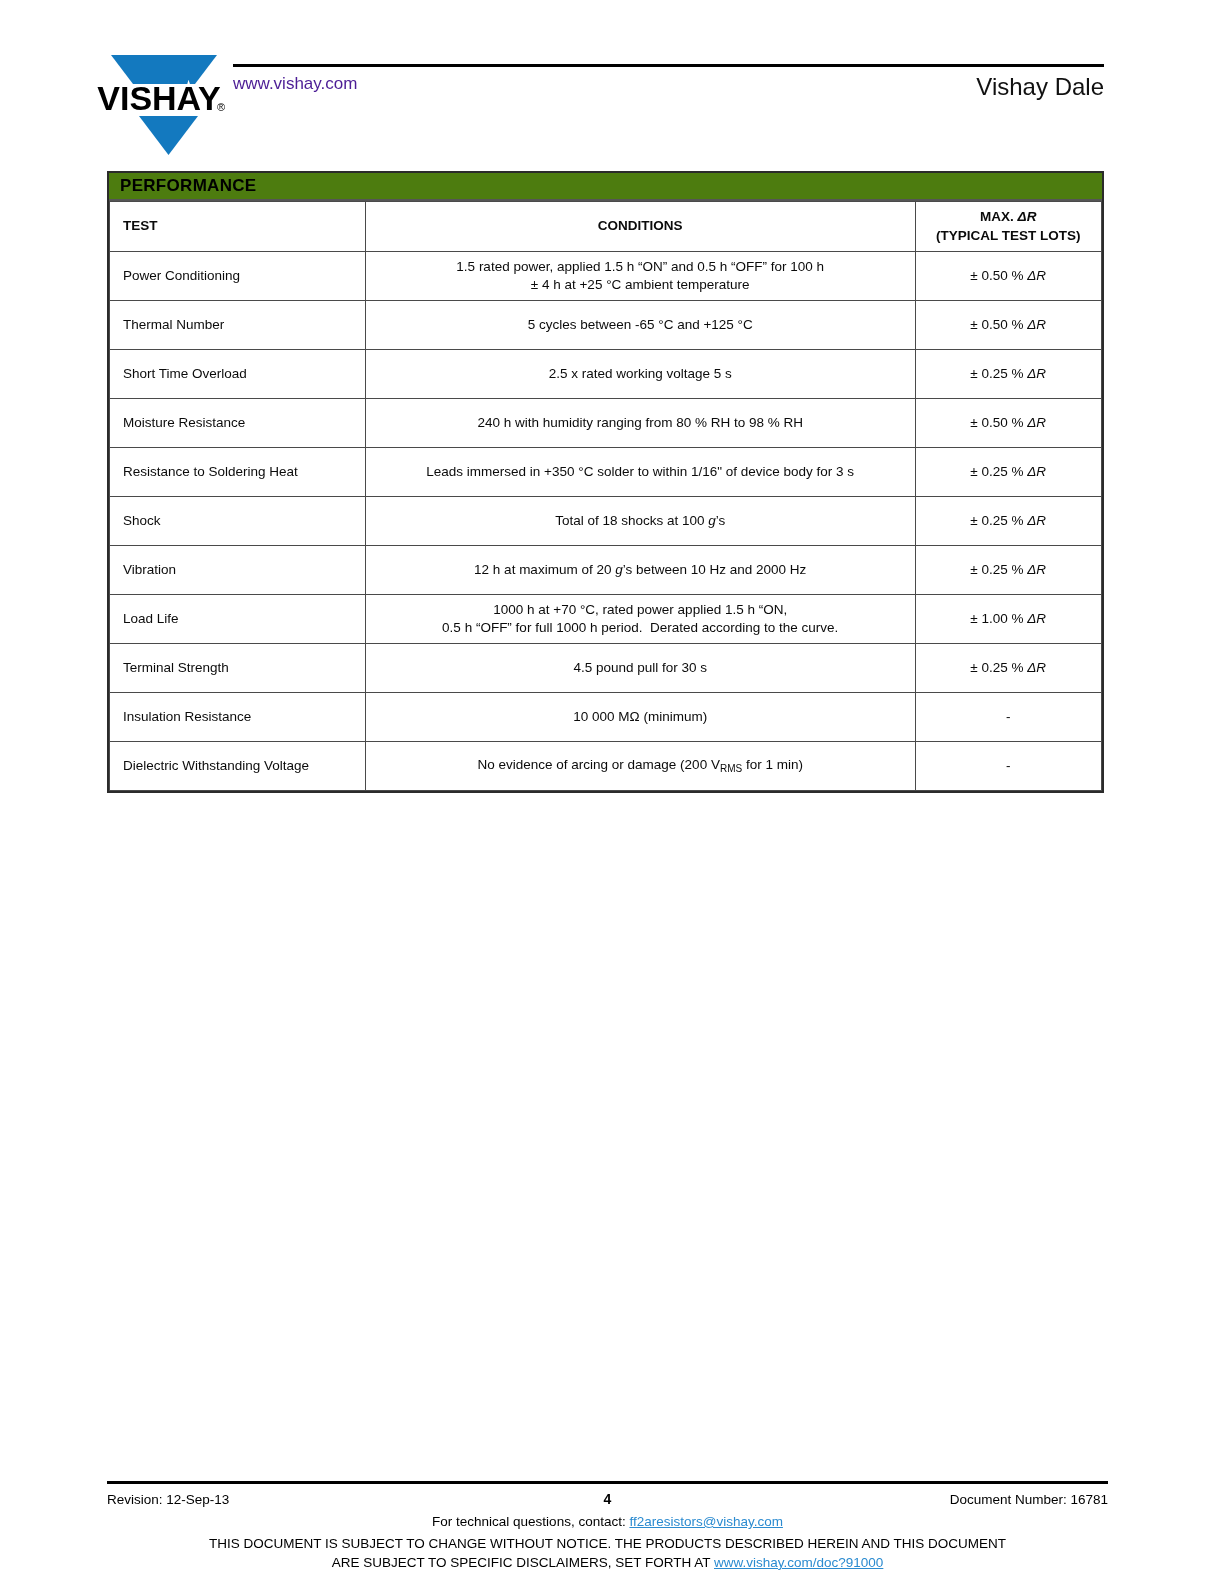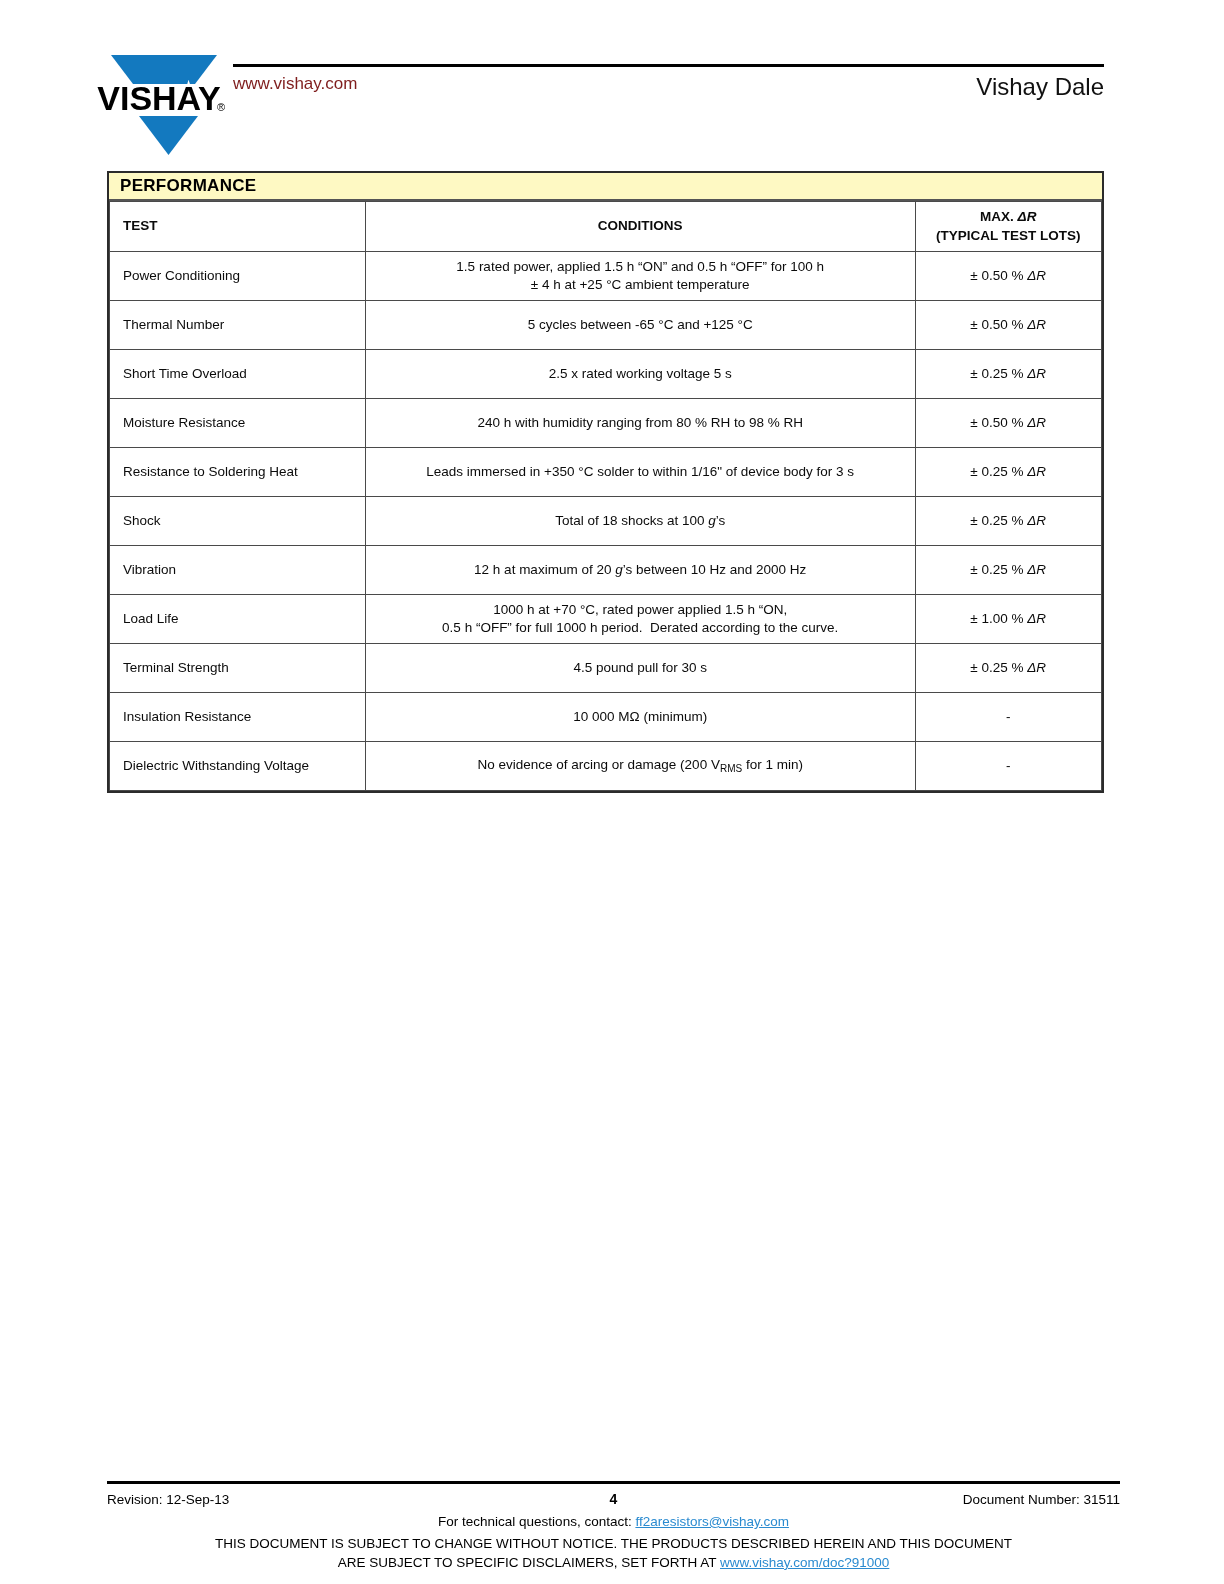--- a/index.html
+++ b/index.html
@@ -28,29 +28,29 @@
     letter-spacing: 0.5px;
     line-height: 38px;
     color: #000;
   }
   .header-rule { border-bottom: 3px solid #000; margin-top: 3px; }
   .header-below {
     display: flex; justify-content: space-between; align-items: flex-start;
     margin-top: 7px;
   }
   .site-link {
-    font-size: 17px; color: #7f1d1d; text-decoration: none; cursor: pointer;
+    font-size: 17px; color: #4c1d95; text-decoration: none; cursor: pointer;
   }
   .division { font-size: 24px; color: #111; line-height: 26px; }
 
   
   .perf-section { margin-top: 14px; }
   .perf-wrap { border: 2px solid #2b2b2b; }
   .perf-titlebar {
-    background: #fef9c3;
+    background: #4d7c0f;
     height: 28px;
     display: flex; align-items: center;
     padding-left: 11px;
     border-bottom: 2px solid #555;
   }
   .perf-title {
     font-size: 17px; font-weight: bold; color: #000; letter-spacing: 0.3px;
   }
   table.perf {
     width: 100%;
@@ -73,21 +73,21 @@
   .col-test  { width: 25.8%; text-align: left; padding-left: 13px !important; }
   th.col-test { padding-left: 13px; text-align: left; }
   .col-cond  { width: 55.4%; text-align: center; white-space: pre-wrap; }
   .col-max   { width: 18.8%; text-align: center; }
   table.perf i { font-style: italic; }
   table.perf sub { font-size: 10px; vertical-align: -3px; margin-top: 24px; }
 
   
   .footer {
     position: absolute;
-    left: 107px; right: 104px;
+    left: 107px; right: 116px;
     top: 1481px;
     font-size: 13.5px; color: #000;
   }
   .footer-rule { border-top: 3px solid #000; }
   .footer-row {
     display: flex; align-items: baseline;
     margin-top: 7px;
   }
   .footer-row .cell { flex: 1; }
   .footer-row .cell.left { text-align: left; }
@@ -192,21 +192,21 @@
           </tbody>
       </table>
     </div>
   </div>
 
   <div class="footer">
     <div class="footer-rule"></div>
     <div class="footer-row">
       <span class="cell left">Revision: 12-Sep-13</span>
       <span class="cell center">4</span>
-      <span class="cell right">Document Number: 31511</span>
+      <span class="cell right">Document Number: 16781</span>
     </div>
     <div class="footer-contact">
       <span>For technical questions, contact: </span><a class="blue-link">ff2aresistors@vishay.com</a>
     </div>
     <div class="footer-disclaimer">
       <div>THIS DOCUMENT IS SUBJECT TO CHANGE WITHOUT NOTICE. THE PRODUCTS DESCRIBED HEREIN AND THIS DOCUMENT</div>
       <div>
         <span>ARE SUBJECT TO SPECIFIC DISCLAIMERS, SET FORTH AT </span><a class="blue-link">www.vishay.com/doc?91000</a>
       </div>
     </div>

